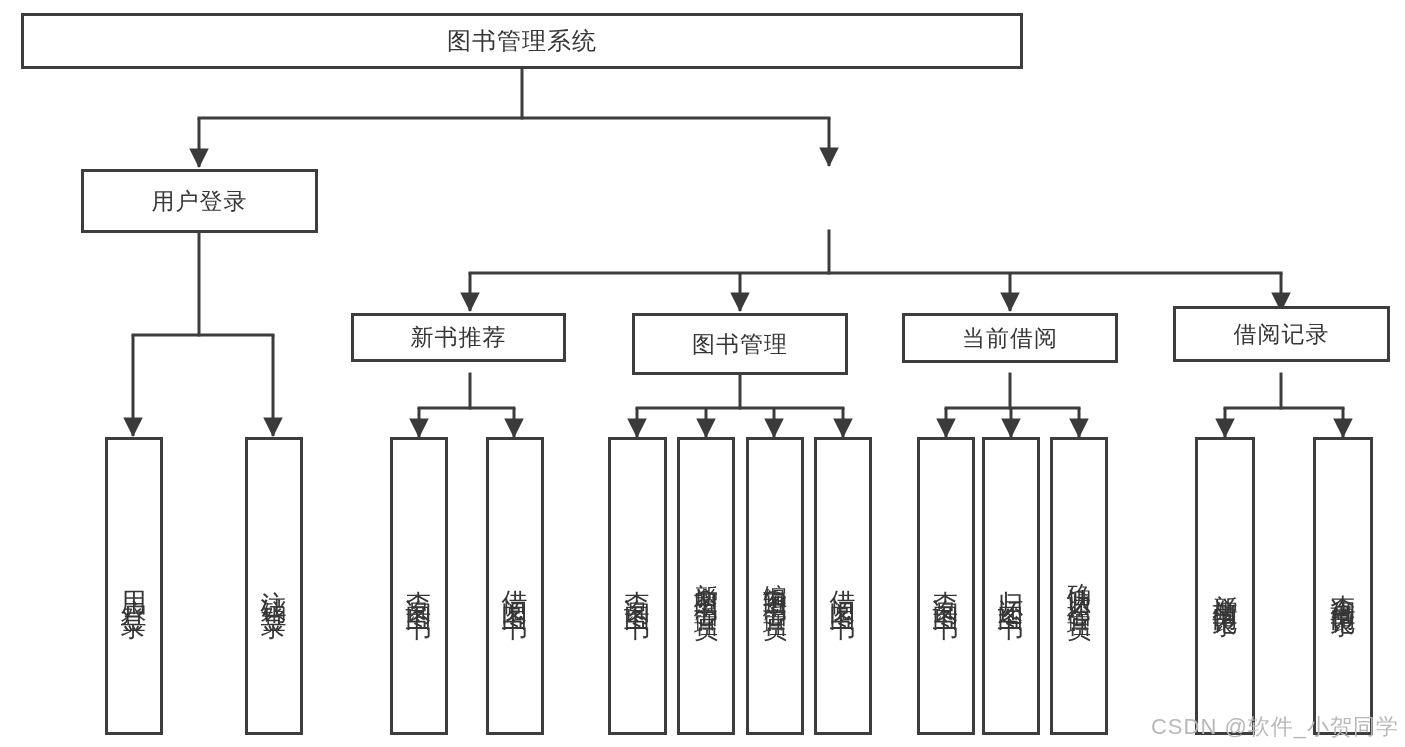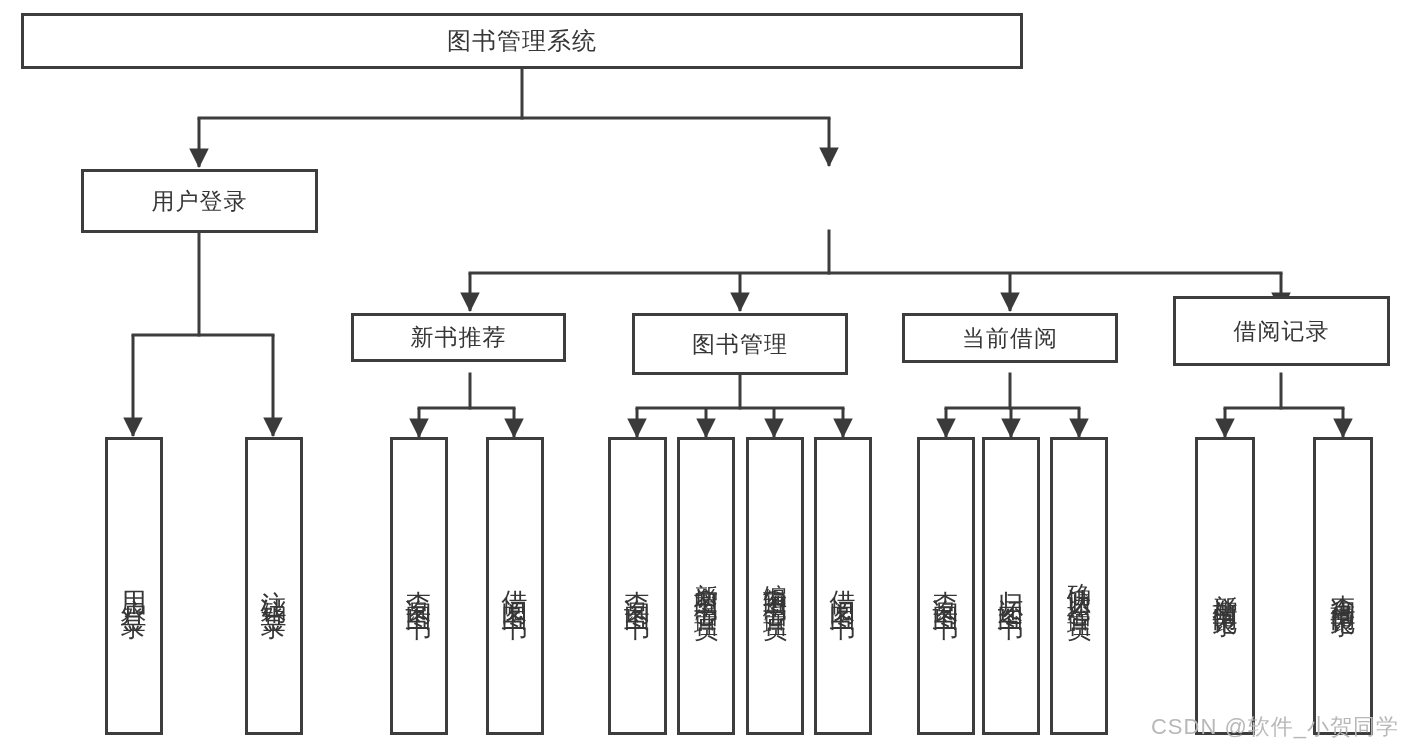--- a/index.html
+++ b/index.html
@@ -118,21 +118,21 @@
 
   <div class="box" style="left:351px;top:313px;width:215px;height:49px">
     <span class="hlbl">新书推荐</span>
   </div>
   <div class="box" style="left:632px;top:313px;width:216px;height:62px">
     <span class="hlbl">图书管理</span>
   </div>
   <div class="box" style="left:902px;top:313px;width:216px;height:50px">
     <span class="hlbl">当前借阅</span>
   </div>
-  <div class="box" style="left:1173px;top:296px;width:217px;height:70px">
+  <div class="box" style="left:1173px;top:306px;width:217px;height:56px">
     <span class="hlbl">借阅记录</span>
   </div>
 
   <div class="box" style="left:105px;top:437px;width:58px;height:298px">
     <span class="vlbl">用户登录</span>
   </div>
   <div class="box" style="left:245px;top:437px;width:58px;height:298px">
     <span class="vlbl">注销登录</span>
   </div>
 

